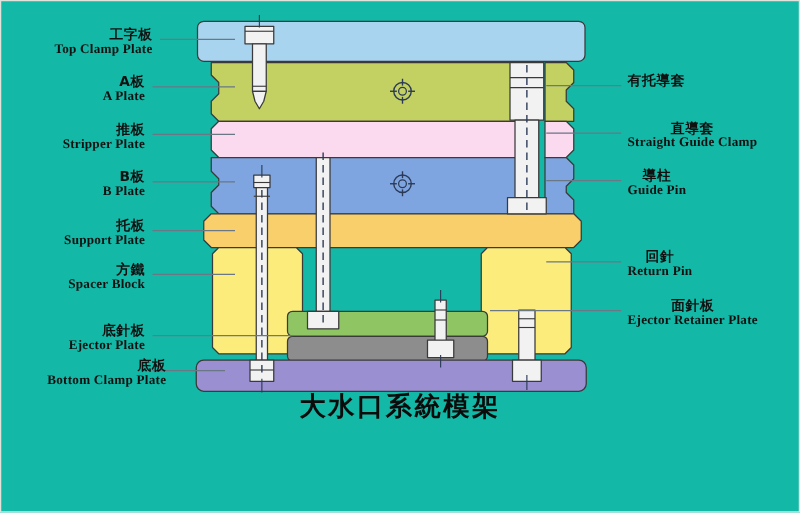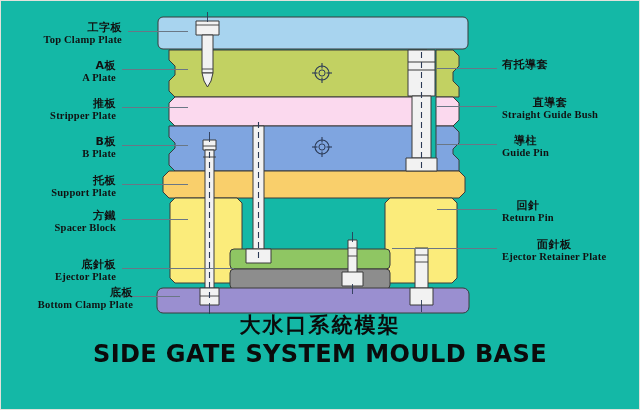--- a/index.html
+++ b/index.html
@@ -176,31 +176,30 @@
   <div class="lbl left" style="left:17px;width:116px;top:287px;">
     <div class="cn">底板</div>
     <div class="en">Bottom Clamp Plate</div>
   </div>
 
   <div class="lbl right" style="left:502px;top:59px;">
     <div class="cn">有托導套</div>
   </div>
   <div class="lbl right" style="left:502px;top:97px;">
     <div class="cn">直導套</div>
-    <div class="en">Straight Guide Bush</div>
+    <div class="en">Straight Guide Clamp</div>
   </div>
   <div class="lbl right" style="left:502px;top:135px;">
     <div class="cn">導柱</div>
     <div class="en">Guide Pin</div>
   </div>
   <div class="lbl right" style="left:502px;top:200px;">
     <div class="cn">回針</div>
     <div class="en">Return Pin</div>
   </div>
   <div class="lbl right" style="left:502px;top:239px;">
     <div class="cn">面針板</div>
     <div class="en">Ejector Retainer Plate</div>
   </div>
 
   <div class="title-cn">大水口系統模架</div>
-  <div class="title-en">SIDE GATE SYSTEM MOULD BASE</div>
 
 </div>
 
 </body></html>

